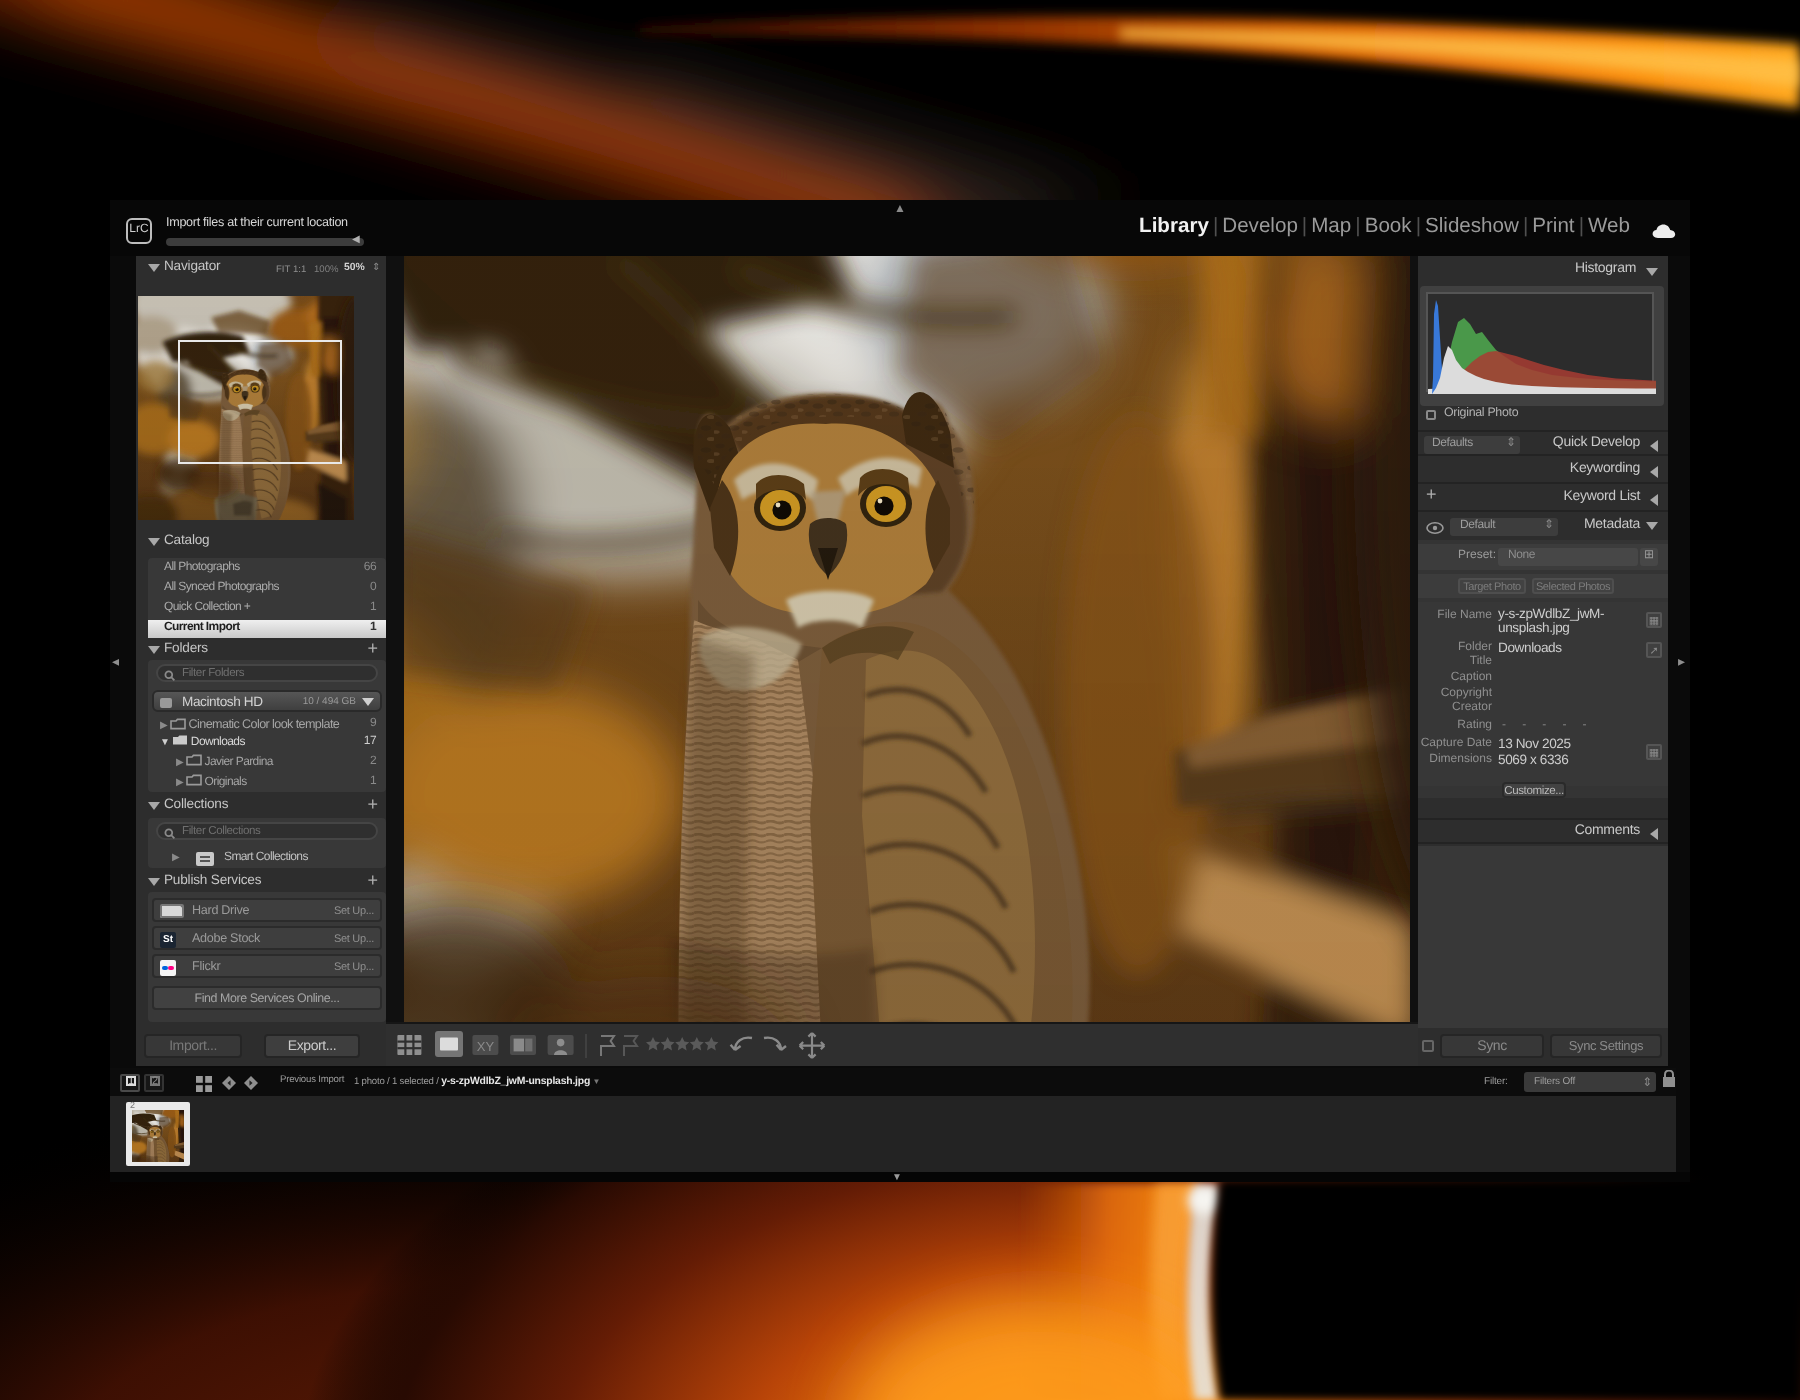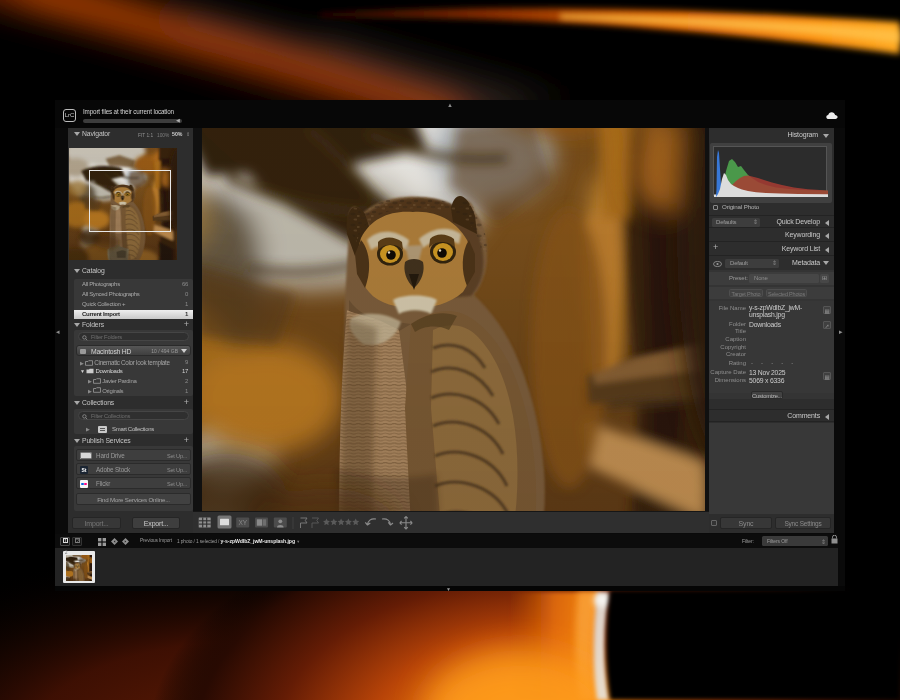--- a/index.html
+++ b/index.html
@@ -252,20 +252,21 @@
       </g>
     </defs>
   </svg>
   <div id="win">
     <div id="topbar">
       <div id="lrclogo">LrC</div>
       <div id="imptxt">Import files at their current location</div>
       <div id="pbar"></div>
       <div id="pbtn">◀</div>
       <div id="uparr">▲</div>
+      <div id="modules"><b>Library</b><span class="sep">|</span>Develop<span class="sep">|</span>Map<span class="sep">|</span>Book<span class="sep">|</span>Slideshow<span class="sep">|</span>Print<span class="sep">|</span>Web</div>
       <svg id="cloud" width="12" height="9" viewBox="0 0 12 9">
           <path d="M3 8 C1 8 0.3 6.8 0.3 5.9 C0.3 4.8 1.2 4 2.2 4 C2.5 2.3 4 1.2 5.7 1.2 C7.4 1.2 8.8 2.4 9.1 4 C10.5 4.1 11.6 5 11.6 6.1 C11.6 7.2 10.7 8 9.5 8 Z" fill="#ececec"></path>
         </svg>
     </div>
     <div class="lpanel" id="leftpanel">
       <div class="abs" style="left:0;top:1px;width:125px;height:13px;">
         <span class="abs" style="left:6px;top:3px;width:0;height:0;border-left:3.5px solid transparent;border-right:3.5px solid transparent;border-top:4.5px solid #a8a8a8;"></span>
         <span class="abs" style="left:14px;top:1px;font-size:6.8px;letter-spacing:-0.1px;color:#c6c6c6;">Navigator</span>
         <span class="abs" style="left:70px;top:3.5px;font-size:4.8px;color:#8f8f8f;">FIT  1:1</span>
         <span class="abs" style="left:89px;top:3.5px;font-size:4.8px;color:#7f7f7f;">100%</span>

